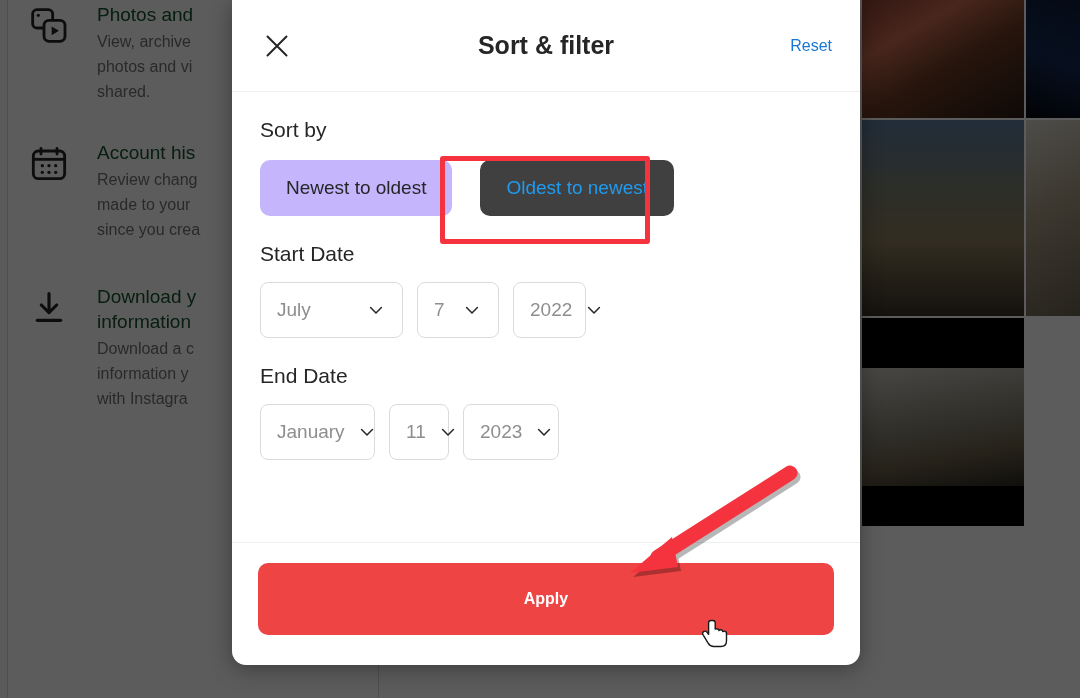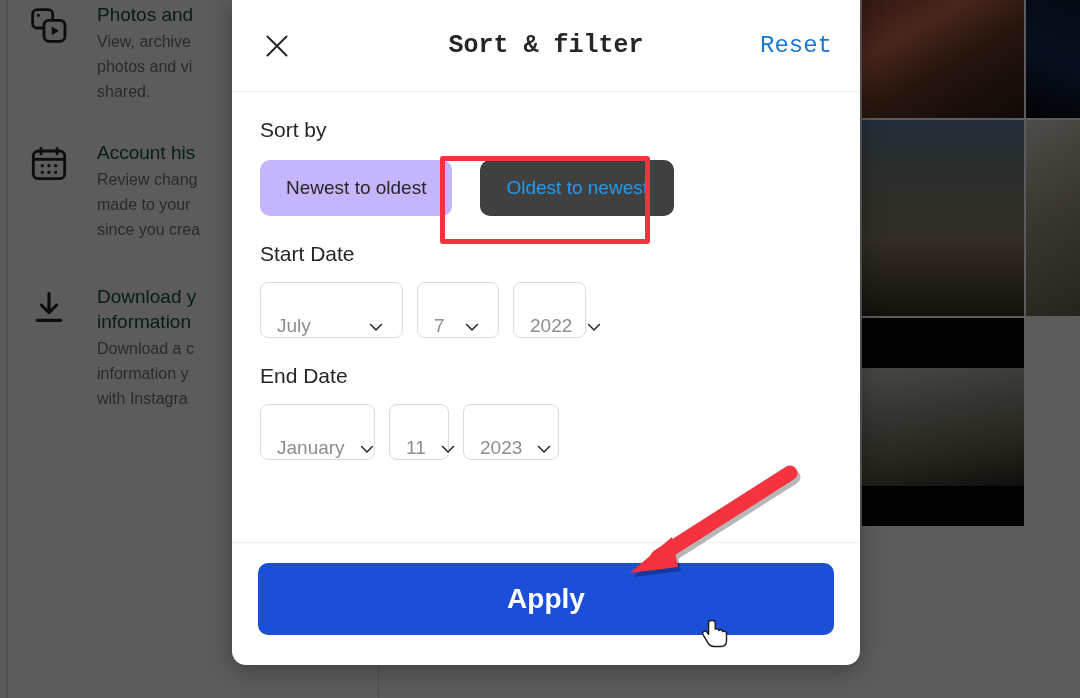--- a/index.html
+++ b/index.html
@@ -73,33 +73,32 @@
     box-shadow: 0 4px 22px rgba(0,0,0,0.35);
     display: flex; flex-direction: column;
     overflow: hidden;
   }
   .modal-header {
     height: 92px; flex: 0 0 92px;
     display: flex; align-items: center;
     padding: 0 28px;
     border-bottom: 1px solid #efefef;
     position: relative;
-    font-family: Liberation Mono, monospace;
   }
   .close-btn {
     width: 34px; height: 34px; display: flex; align-items: center;
     justify-content: center; cursor: pointer; background: none; border: none;
   }
   .modal-title {
     position: absolute; left: 0; right: 0; text-align: center;
     font-size: 25px; font-weight: 700; color: #262626;
     pointer-events: none;
   }
   .reset-link {
-    margin-left: auto; font-size: 24px; color: #1877d2;
+    margin-left: auto; font-size: 16px; color: #1877d2;
     cursor: pointer; font-weight: 400;
   }
 
   .modal-body {
     flex: 1 1 auto; padding: 26px 28px 0 28px;
     position: relative;
   }
   .section-label {
     font-size: 21px; color: #262626; font-weight: 400;
   }
@@ -111,39 +110,39 @@
     border-radius: 10px; font-size: 19px; cursor: pointer;
     border: none; font-family: inherit;
   }
   .pill.unselected { background: #c4b5fd; color: #262626; }
   .pill.selected { background: #404040; color: #1f9bf0; }
 
   .date-label { font-size: 21px; color: #262626; margin-top: 26px; }
   .date-row { display: flex; gap: 14px; margin-top: 16px; }
   .select {
     height: 56px; border: 1px solid #dbdbdb; border-radius: 8px;
-    display: flex; align-items: flex-end; justify-content: space-between;
+    display: flex; align-items: center; justify-content: space-between;
     padding: 0 16px; background: #fff; cursor: pointer;
     color: #8e8e8e; font-size: 19px; gap: 12px; font-family: inherit;
   }
   .sel-month { width: 143px; }
   .sel-day   { width: 82px;  }
   .sel-year  { width: 73px;  }
   .sel-month-2 { width: 115px; }
   .sel-day-2   { width: 60px;  }
   .sel-year-2  { width: 96px;  }
   .chev { flex: 0 0 auto; display: block; }
 
   .modal-footer {
     flex: 0 0 auto; border-top: 1px solid #efefef;
     padding: 20px 26px 30px 26px;
   }
   .apply-btn {
     width: 100%; height: 72px; border: none; border-radius: 10px;
-    background: #1d4ed8; color: #ffffff; font-size: 28px; font-weight: 700;
+    background: #ef4444; color: #ffffff; font-size: 16px; font-weight: 700;
     cursor: pointer; font-family: inherit;
   }
 
   
   #hl-box {
     position: absolute; left: 440px; top: 156px;
     width: 210px; height: 88px;
     border: 5px solid #f5333f; border-radius: 3px;
     pointer-events: none;
   }

